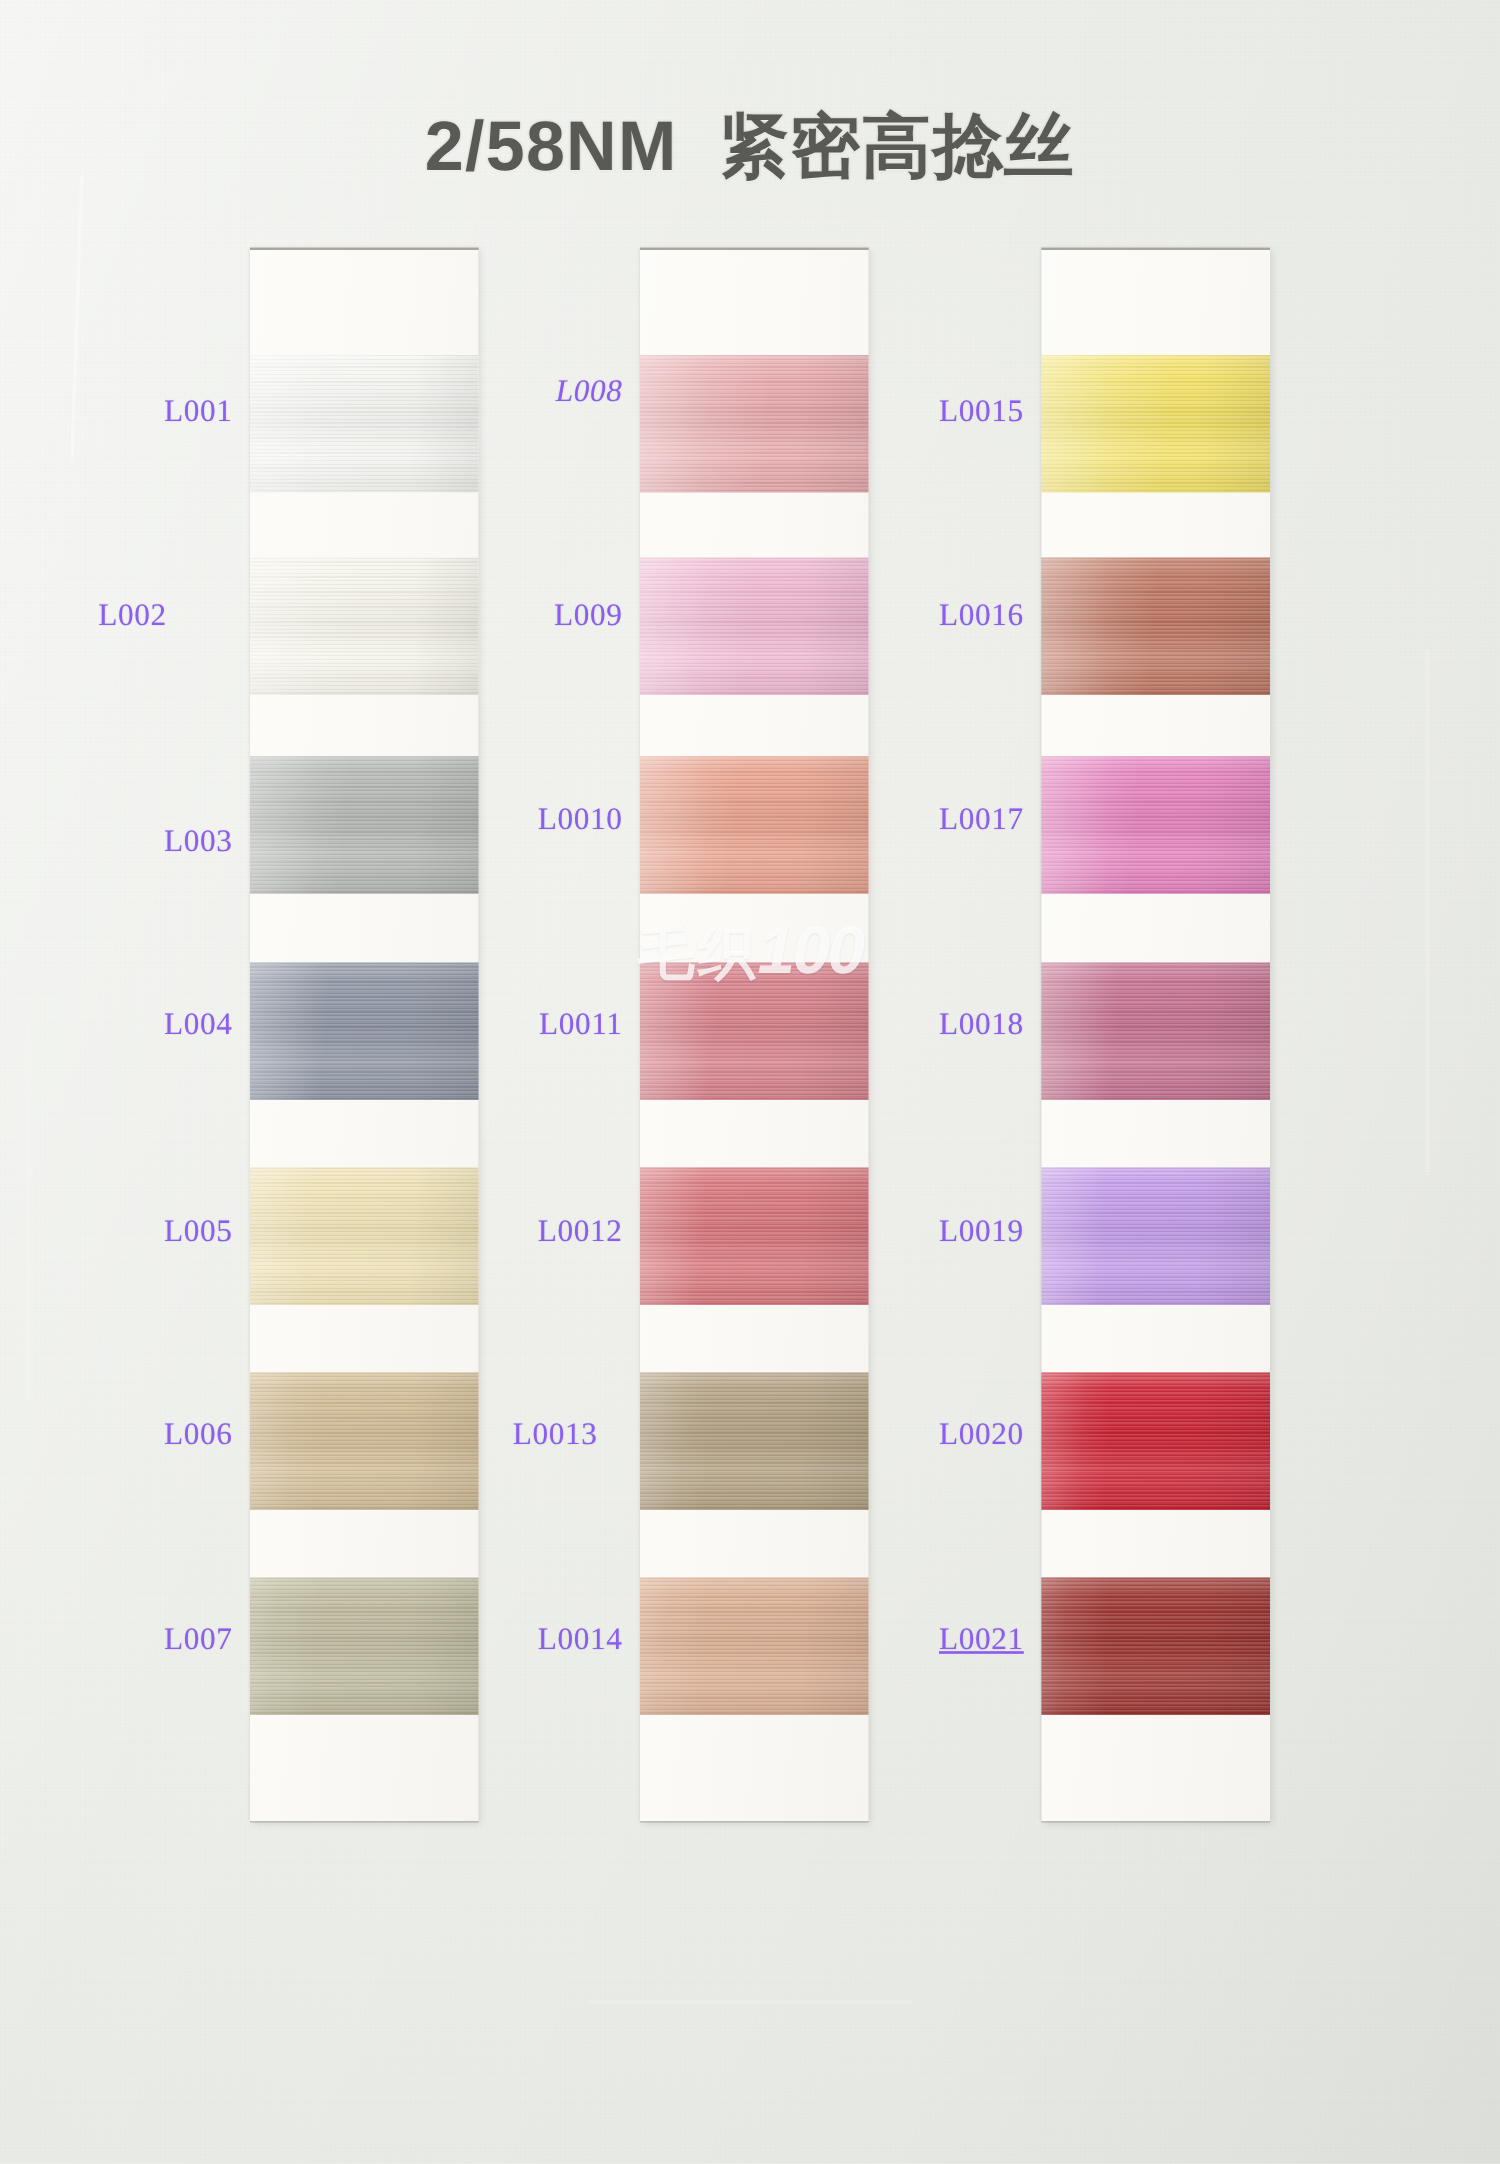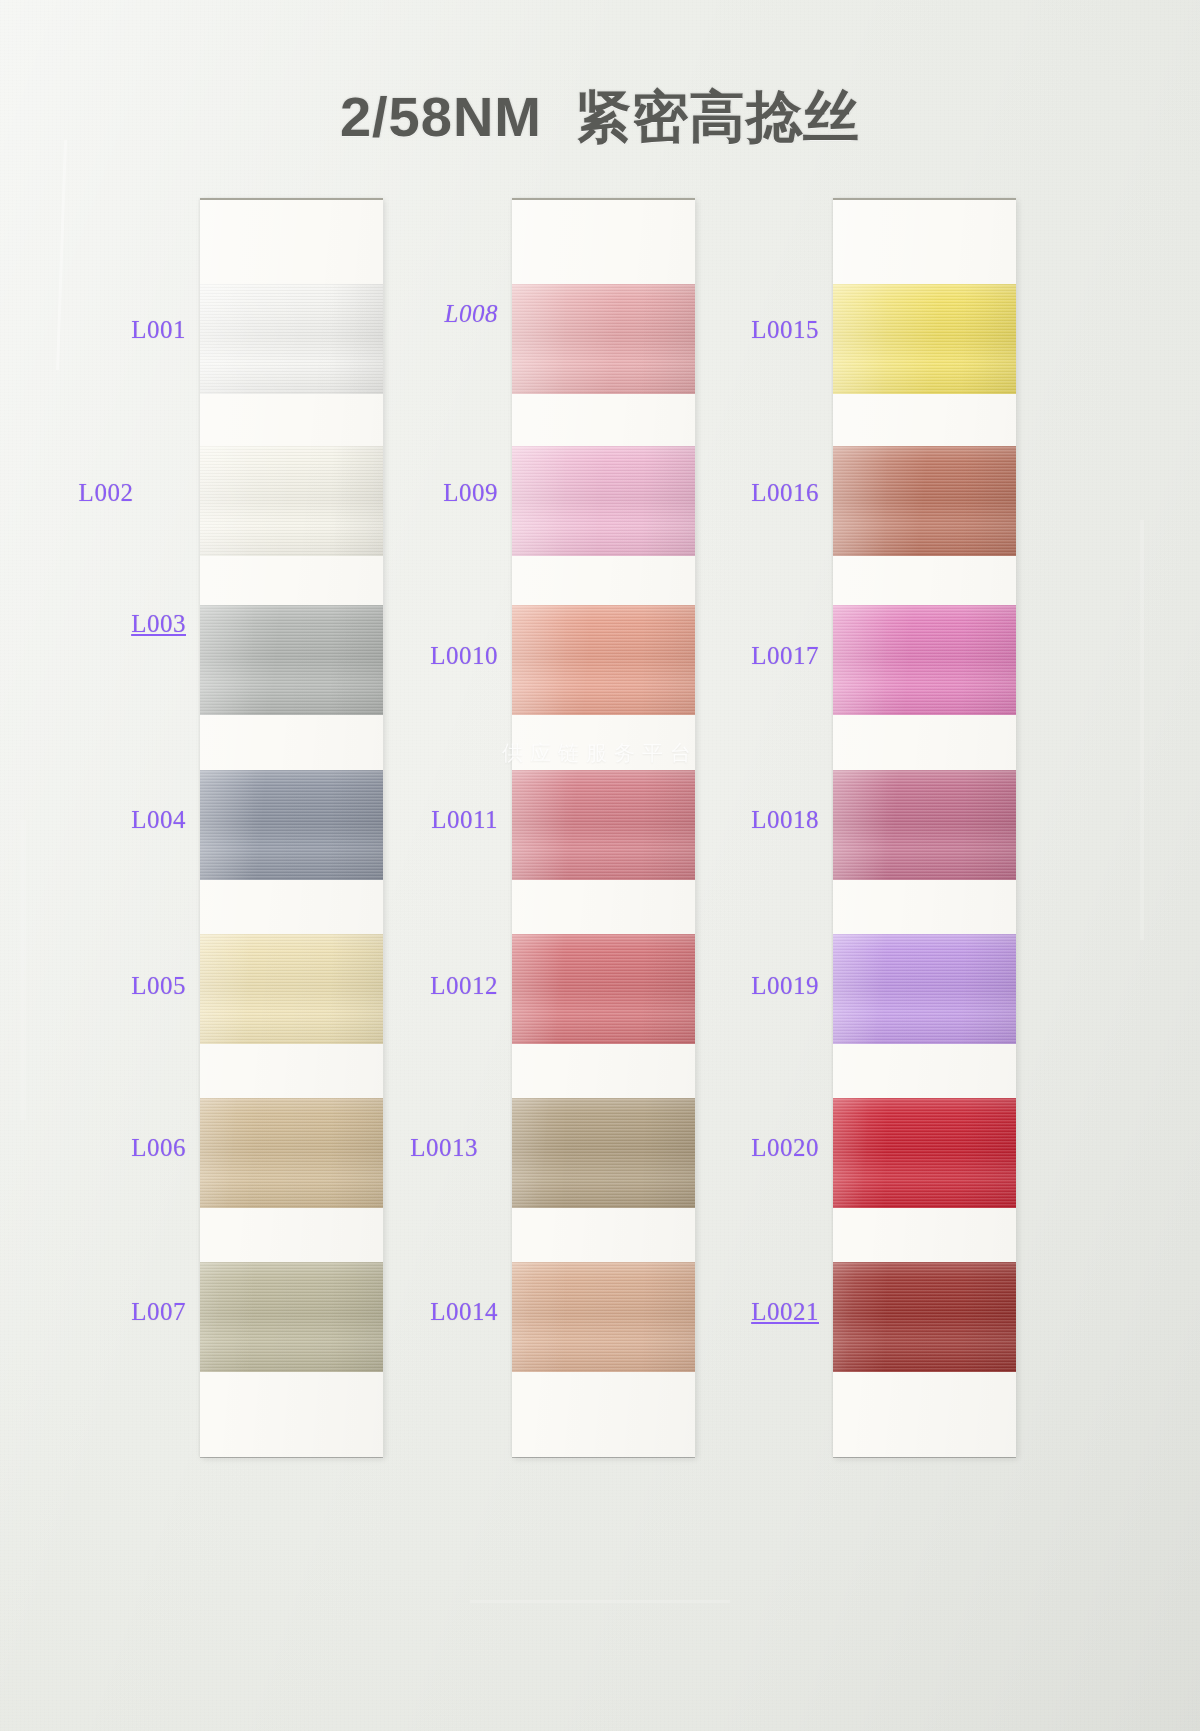--- a/index.html
+++ b/index.html
@@ -291,26 +291,26 @@
         <div class="swatch" style="top: 1062px; height: 110px; background: rgb(156, 52, 48);">
           <div class="thread"></div>
           <div class="sheen"></div>
           <div class="sheen2"></div>
         </div>
       </div>
     </div>
   </div>
 
 <div id="watermark">
-  <div id="wm-sub">供应链服务平台</div>
+  <div id="wm-top"><span>毛织</span><span class="wm-num">100</span></div>
 </div>
 
 <div class="label" style="top: 316px; left: 26px; width: 160px;">L001</div>
 <div class="label" style="top: 479px; left: 26px; width: 160px; text-align: center;">L002</div>
-<div class="label" style="top: 610px; left: 26px; width: 160px; text-decoration: underline;">L003</div>
+<div class="label" style="top: 660px; left: 26px; width: 160px;">L003</div>
 <div class="label" style="top: 806px; left: 26px; width: 160px; font-family: Liberation Serif, serif;">L004</div>
 <div class="label" style="top: 972px; left: 26px; width: 160px;">L005</div>
 <div class="label" style="top: 1134px; left: 26px; width: 160px;">L006</div>
 <div class="label" style="top: 1298px; left: 26px; width: 160px;">L007</div>
 <div class="label" style="top: 300px; left: 338px; width: 160px; font-style: italic;">L008</div>
 <div class="label" style="top: 479px; left: 338px; width: 160px;">L009</div>
 <div class="label" style="top: 642px; left: 338px; width: 160px;">L0010</div>
 <div class="label" style="top: 806px; left: 338px; width: 160px;">L0011</div>
 <div class="label" style="top: 972px; left: 338px; width: 160px;">L0012</div>
 <div class="label" style="top: 1134px; left: 318px; width: 160px;">L0013</div>

